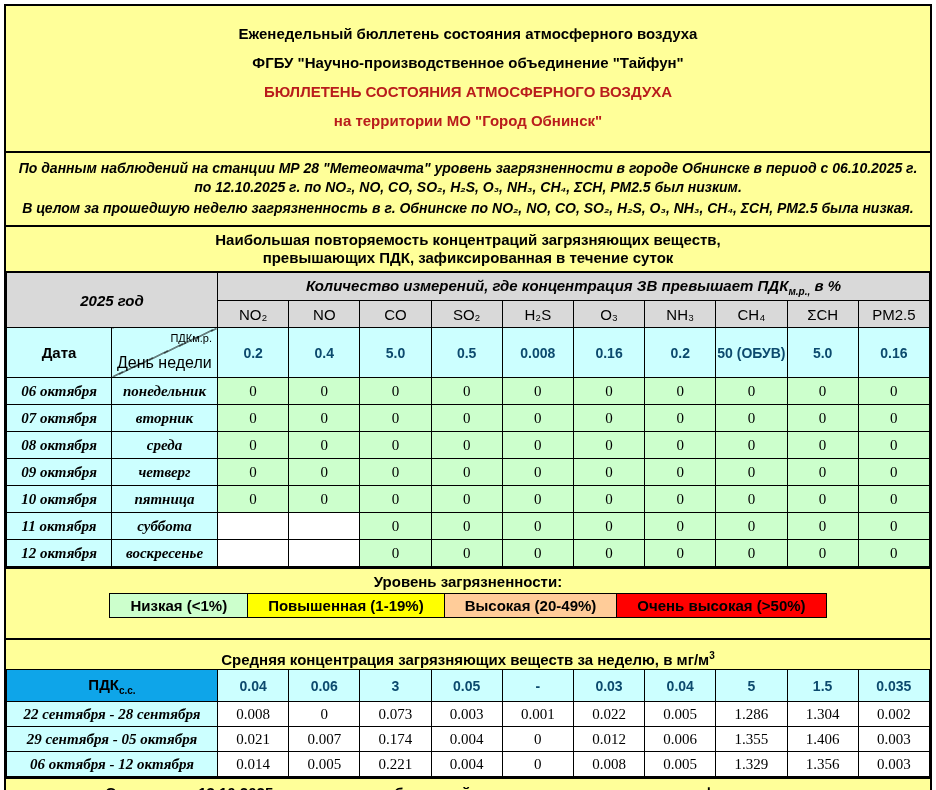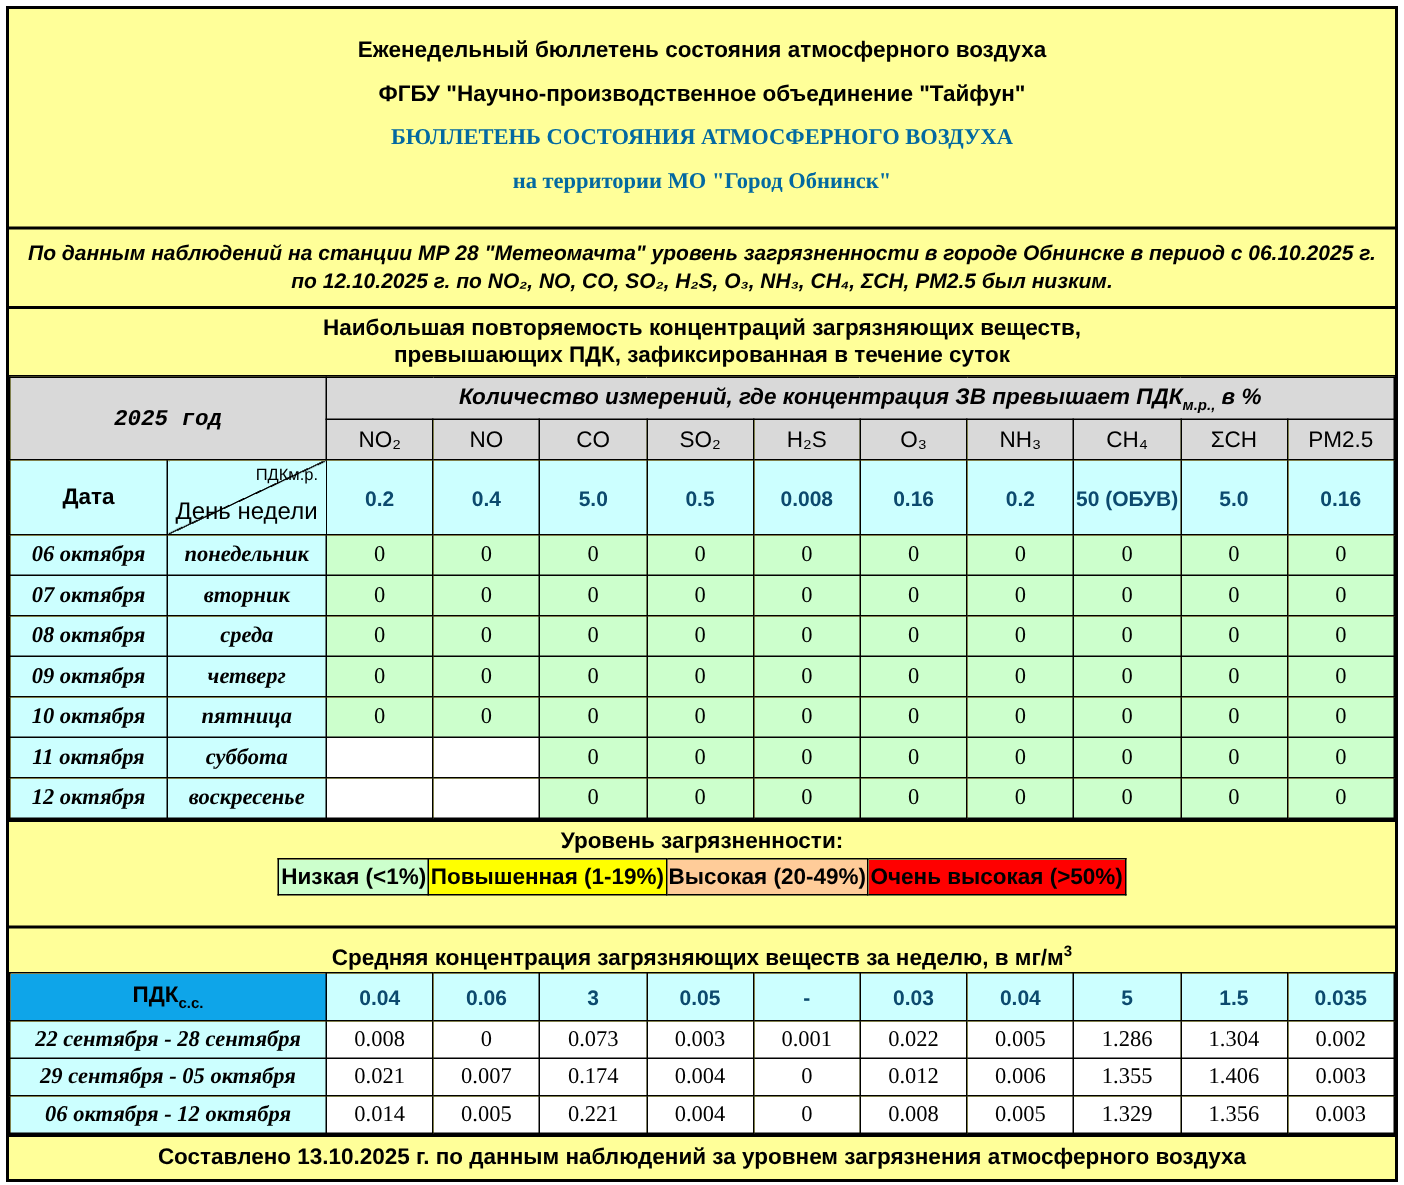--- a/index.html
+++ b/index.html
@@ -3,21 +3,21 @@
 <meta charset="utf-8">
 <style>
   html,body{margin:0;padding:0;background:#fff;}
   body{font-family:"Liberation Sans","DejaVu Sans",sans-serif;color:#000;}
   .page{width:936px;height:790px;box-sizing:border-box;padding:4px;background:#fff;}
   .bulletin{border:2px solid #000;background:#ffff99;}
 
   
   .title-block{padding:8px 0 10px;text-align:center;background:#ffff99;}
   .title-line{font-weight:bold;font-size:15px;line-height:18px;margin:11px 0;}
-  .t-blue{color:#0369a1;font-family:Liberation Serif, serif;}
+  .t-blue{color:#b91c1c;}
 
   
   .intro-block{border-top:2px solid #000;background:#ffff99;padding:4px 6px 5px;
                font-style:italic;font-weight:bold;font-size:14px;text-align:center;}
   .intro-block p{margin:2px 0;line-height:19px;}
 
   
   .subtitle-block{border-top:2px solid #000;background:#ffff99;text-align:center;
                   font-weight:bold;font-size:15px;padding:4px 16px;line-height:18px;}
 
@@ -30,39 +30,39 @@
   .cell-grey{background:#d9d9d9;}
   .cell-cyan{background:#ccffff;}
   .cell-green{background:#ccffcc;}
   .cell-white{background:#ffffff;}
 
   tr.h1 td{height:27px;}
   tr.h2 td{height:26px;}
   tr.pdk td{height:49px;}
   tr.d td{height:26px;}
 
-  .year-cell{font-style:italic;font-weight:bold;font-size:15px;font-family:Liberation Mono, monospace;}
+  .year-cell{font-style:italic;font-weight:bold;font-size:15px;}
   .measure-title{font-style:italic;font-weight:bold;font-size:15px;}
   .pollutant{font-size:15px;}
   .date-label{font-weight:bold;font-size:15px;}
   .pdk-val{color:#0c4a6e;font-weight:bold;font-size:14px;line-height:16px;}
   .diag-cell{position:relative;
     background-image:linear-gradient(to bottom right,
       transparent calc(50% - 1px), #000 calc(50% - 1px), #000 50%, transparent 50%);}
   .diag-top{position:absolute;top:4px;right:5px;font-size:11px;}
   .diag-bottom{position:absolute;bottom:5px;left:5px;font-size:16px;}
   .date-cell,.day-cell,.period-cell{font-family:"Liberation Serif","DejaVu Serif",serif;
     font-style:italic;font-weight:bold;font-size:15px;}
   .num-cell{font-family:"Liberation Serif","DejaVu Serif",serif;font-size:15px;}
 
   
   .legend-block{border-top:2px solid #000;background:#ffff99;text-align:center;padding:4px 0 20px;}
   .legend-title{font-weight:bold;font-size:15px;line-height:18px;}
   .legend-table{margin:2px auto 0;width:auto;table-layout:auto;}
-  .legend-table td{border:1px solid #000;font-weight:bold;font-size:15px;padding:3px 1px;}
+  .legend-table td{border:1px solid #000;font-weight:bold;font-size:15px;padding:3px 20px;}
 
   
   .avg-title-block{border-top:2px solid #000;background:#ffff99;text-align:center;
                    font-weight:bold;font-size:15px;padding:7px 0 0;line-height:18px;}
   tr.apdk td{height:31px;}
   tr.w td{height:24px;}
   .apdk-label{font-weight:bold;font-size:15px;background:#0ea5e9;}
 
   
   .footer-block{border-top:2px solid #000;background:#ffff99;text-align:center;
@@ -77,20 +77,21 @@
 
   <div class="title-block">
     <div class="title-line">Еженедельный бюллетень состояния атмосферного воздуха</div>
     <div class="title-line">ФГБУ "Научно-производственное объединение "Тайфун"</div>
     <div class="title-line t-blue">БЮЛЛЕТЕНЬ СОСТОЯНИЯ АТМОСФЕРНОГО ВОЗДУХА</div>
     <div class="title-line t-blue">на территории МО "Город Обнинск"</div>
   </div>
 
   <div class="intro-block">
     <p>По данным наблюдений на станции МР 28 "Метеомачта" уровень загрязненности в городе Обнинске в период с 06.10.2025 г. по 12.10.2025 г. по NO₂, NO, CO, SO₂, H₂S, O₃, NH₃, CH₄, ΣCH, PM2.5 был низким.</p>
+    <p>В целом за прошедшую неделю загрязненность в г. Обнинске по NO₂, NO, CO, SO₂, H₂S, O₃, NH₃, CH₄, ΣCH, PM2.5 была низкая.</p>
   </div>
 
   <div class="subtitle-block">
     <div>Наибольшая повторяемость концентраций загрязняющих веществ,</div>
     <div>превышающих ПДК, зафиксированная в течение суток</div>
   </div>
 
   <div class="main-table-wrap">
   <table class="main-table">
     <colgroup>

